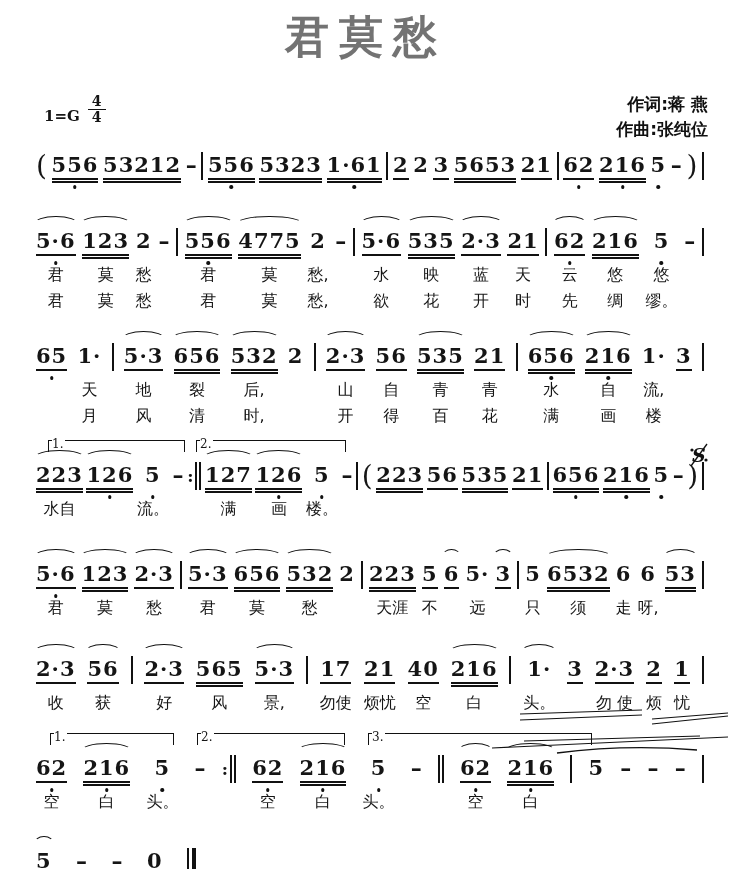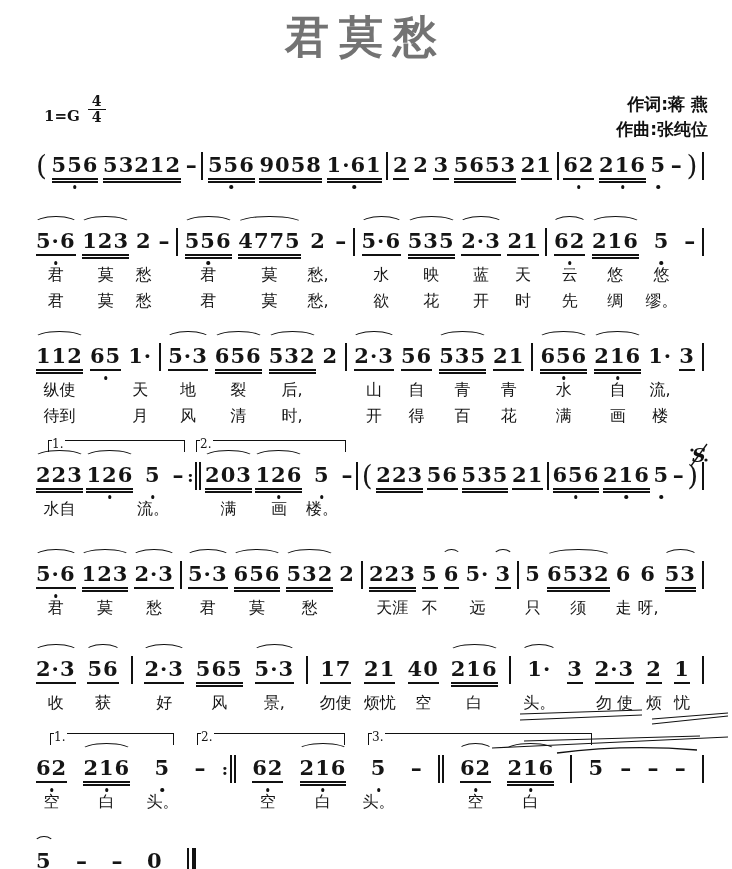--- a/index.html
+++ b/index.html
@@ -75,21 +75,21 @@
       </div>
       <div class="tok">
         <span class="ntext u2">53212</span>
       </div>
       <span class="dash">–</span>
       <div class="bar"></div>
       <div class="tok">
         <span class="ntext u2">556<span class="ldot"></span></span>
       </div>
       <div class="tok">
-        <span class="ntext u2">9058</span>
+        <span class="ntext u2">5323</span>
       </div>
       <div class="tok">
         <span class="ntext u2">1·61<span class="ldot"></span></span>
       </div>
       <div class="bar"></div>
       <div class="tok">
         <span class="ntext u1">2</span>
       </div>
       <div class="tok">
         <span class="ntext u0">2</span>
@@ -198,26 +198,20 @@
         <span class="ntext u0">5<span class="ldot"></span></span>
         <div class="lyr">悠</div>
         <div class="lyr">缪。</div>
       </div>
       <span class="dash">–</span>
       <div class="bar"></div>
     </div>
   </div>
 <div class="score-line" style="top:343px;">
     <div class="tok-row">
-      <div class="tok">
-        <div class="slur"></div>
-        <span class="ntext u2">112</span>
-        <div class="lyr">纵使</div>
-        <div class="lyr">待到</div>
-      </div>
       <div class="tok">
         <span class="ntext u1">65<span class="ldot"></span></span>
         <div class="lyr">&nbsp;</div>
         <div class="lyr">&nbsp;</div>
       </div>
       <div class="tok">
         <span class="ntext u0">1·</span>
         <div class="lyr">天</div>
         <div class="lyr">月</div>
       </div>
@@ -322,21 +316,21 @@
         <span class="ntext u0">5<span class="ldot"></span></span>
         <div class="lyr">流。</div>
       </div>
       <span class="dash">–</span>
       <span class="rep">
         <span class="dots">:</span>
         <span class="dbar"></span>
       </span>
       <div class="tok">
         <div class="slur"></div>
-        <span class="ntext u2">203</span>
+        <span class="ntext u2">127</span>
         <div class="lyr">满</div>
       </div>
       <div class="tok">
         <div class="slur"></div>
         <span class="ntext u2">126<span class="ldot"></span></span>
         <div class="lyr">画</div>
       </div>
       <div class="tok">
         <span class="ntext u0">5<span class="ldot"></span></span>
         <div class="lyr">楼。</div>

